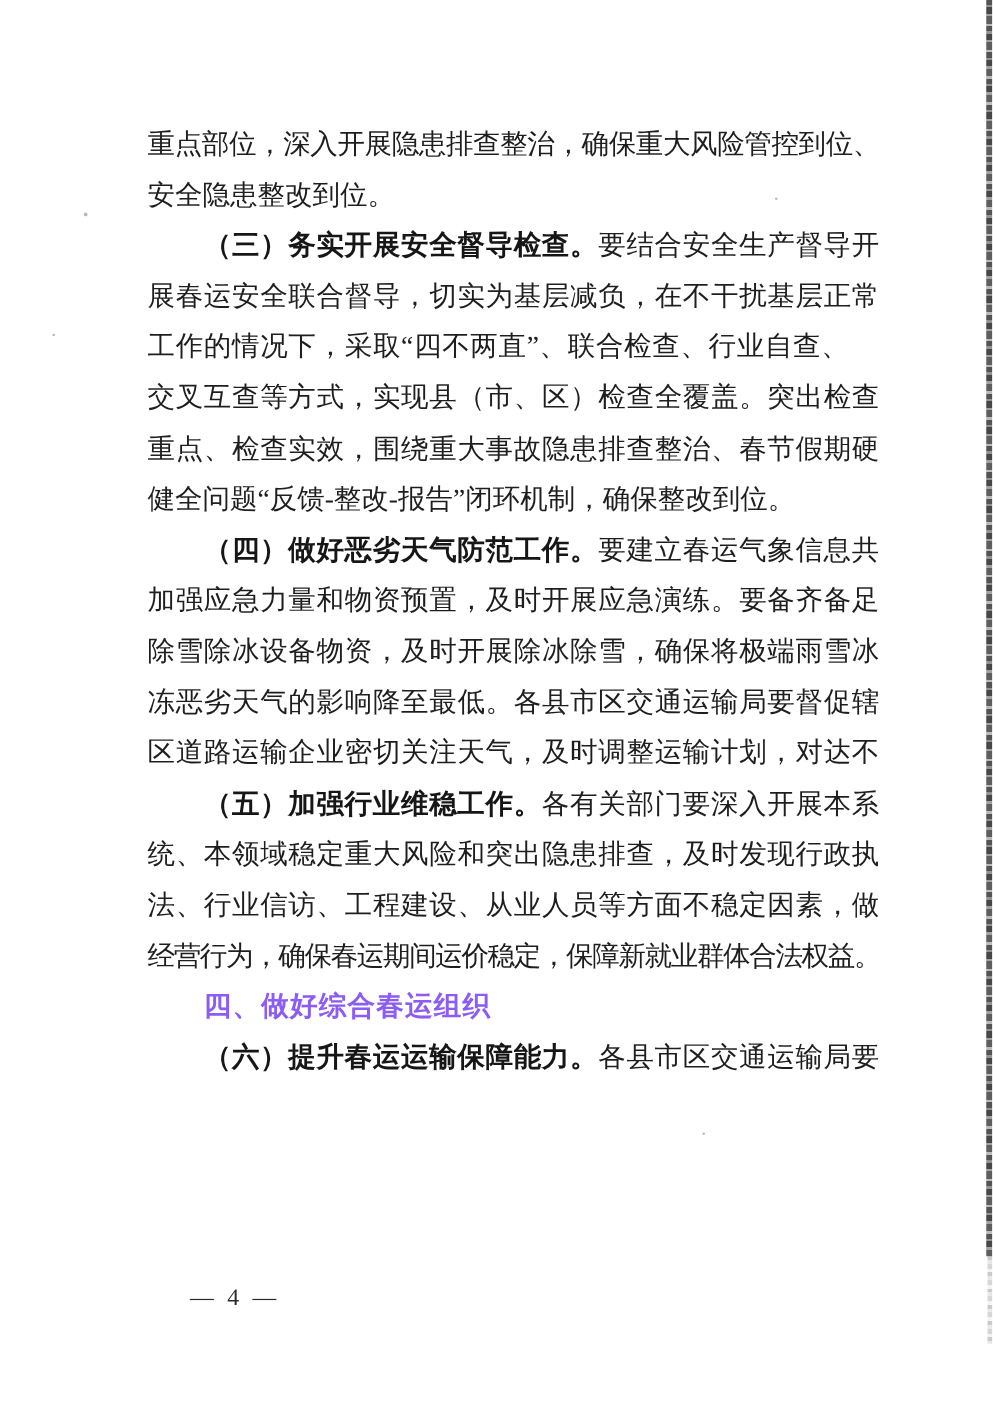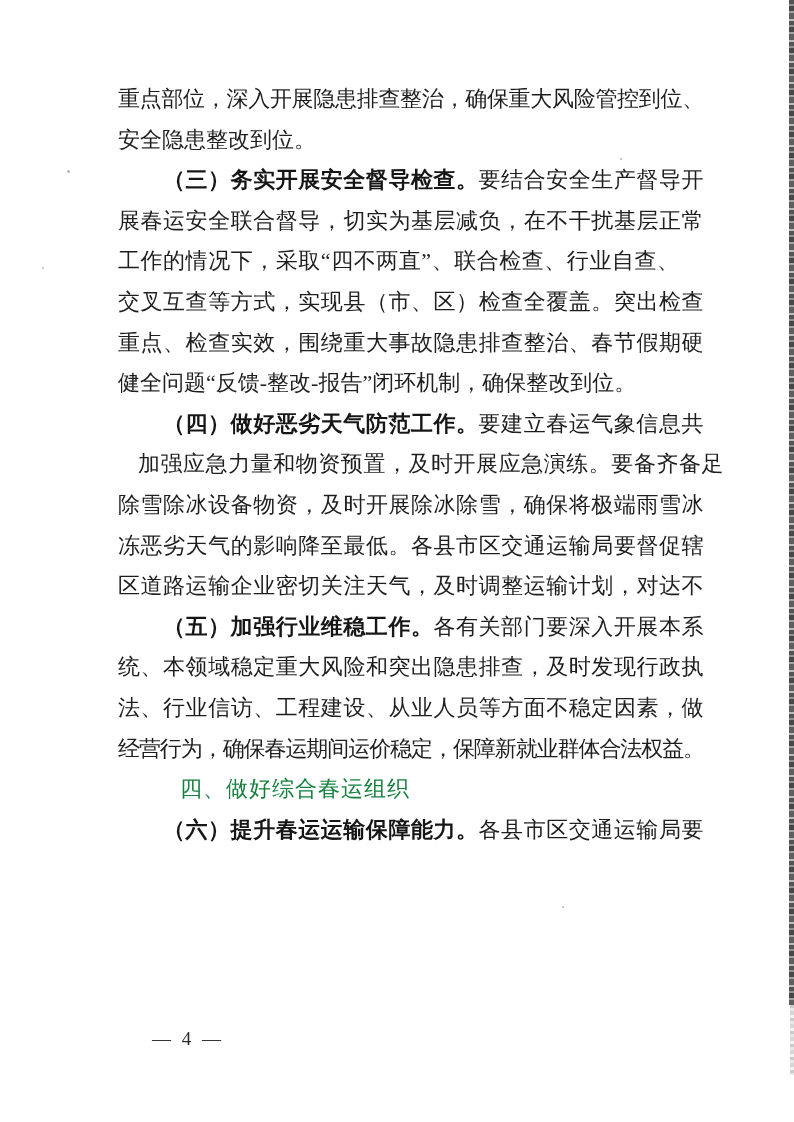--- a/index.html
+++ b/index.html
@@ -10,42 +10,41 @@
   .sheet {
     position: relative;
     width: 794px;
     height: 1122px;
     background: #ffffff;
     overflow: hidden;
     font-family: "Liberation Serif", serif;
   }
   .textblock {
     position: absolute;
-    top: 79px;
+    top: 95px;
     left: 118px;
     width: 586px;
   }
   .line {
     height: 40.6px;
     line-height: 40.6px;
     font-size: 22px;
     color: #1e1e1e;
     white-space: nowrap;
     font-family: "Liberation Serif", serif;
   }
   .line.indent { padding-left: 45px; }
   .seg-body { font-weight: 400; }
   .seg-bold { font-weight: 700; color: #161616; }
   .seg-heading {
     font-family: "Liberation Sans", sans-serif;
-    font-weight: 400;
+    font-weight: 700;
     font-size: 22px;
-    color: #15803d;
+    color: #8b5cf6;
     letter-spacing: 1px;
-    margin-left: 17px;
   }
   .pagenum {
     position: absolute;
     top: 1028px;
     left: 152px;
     font-size: 19px;
     color: #2a2a2a;
     letter-spacing: 3px;
     font-family: "Liberation Serif", serif;
   }
@@ -103,21 +102,21 @@
   <div class="textblock" id="textblock">
       <div class="line" style="letter-spacing: -0.3px;"><span class="seg-body">重点部位，深入开展隐患排查整治，确保重大风险管控到位、</span></div>
       <div class="line"><span class="seg-body">安全隐患整改到位。</span></div>
       <div class="line indent" style="letter-spacing: 0.54px;"><span class="seg-bold">（三）务实开展安全督导检查。</span><span class="seg-body">要结合安全生产督导开</span></div>
       <div class="line" style="letter-spacing: 0.54px;"><span class="seg-body">展春运安全联合督导，切实为基层减负，在不干扰基层正常</span></div>
       <div class="line" style="letter-spacing: 0.54px;"><span class="seg-body">工作的情况下，采取“四不两直”、联合检查、行业自查、</span></div>
       <div class="line" style="letter-spacing: 0.54px;"><span class="seg-body">交叉互查等方式，实现县（市、区）检查全覆盖。突出检查</span></div>
       <div class="line" style="letter-spacing: 0.54px;"><span class="seg-body">重点、检查实效，围绕重大事故隐患排查整治、春节假期硬</span></div>
       <div class="line"><span class="seg-body">健全问题“反馈-整改-报告”闭环机制，确保整改到位。</span></div>
       <div class="line indent" style="letter-spacing: 0.54px;"><span class="seg-bold">（四）做好恶劣天气防范工作。</span><span class="seg-body">要建立春运气象信息共</span></div>
-      <div class="line" style="letter-spacing: 0.54px; margin-left: 20px;"><span class="seg-body">加强应急力量和物资预置，及时开展应急演练。要备齐备足</span></div>
+      <div class="line" style="letter-spacing: 0.54px;"><span class="seg-body">加强应急力量和物资预置，及时开展应急演练。要备齐备足</span></div>
       <div class="line" style="letter-spacing: 0.54px;"><span class="seg-body">除雪除冰设备物资，及时开展除冰除雪，确保将极端雨雪冰</span></div>
       <div class="line" style="letter-spacing: 0.54px;"><span class="seg-body">冻恶劣天气的影响降至最低。各县市区交通运输局要督促辖</span></div>
       <div class="line" style="letter-spacing: 0.54px;"><span class="seg-body">区道路运输企业密切关注天气，及时调整运输计划，对达不</span></div>
       <div class="line indent" style="letter-spacing: 0.54px;"><span class="seg-bold">（五）加强行业维稳工作。</span><span class="seg-body">各有关部门要深入开展本系</span></div>
       <div class="line" style="letter-spacing: 0.54px;"><span class="seg-body">统、本领域稳定重大风险和突出隐患排查，及时发现行政执</span></div>
       <div class="line" style="letter-spacing: 0.54px;"><span class="seg-body">法、行业信访、工程建设、从业人员等方面不稳定因素，做</span></div>
       <div class="line" style="letter-spacing: -1.07px;"><span class="seg-body">经营行为，确保春运期间运价稳定，保障新就业群体合法权益。</span></div>
       <div class="line indent"><span class="seg-heading">四、做好综合春运组织</span></div>
       <div class="line indent" style="letter-spacing: 0.54px;"><span class="seg-bold">（六）提升春运运输保障能力。</span><span class="seg-body">各县市区交通运输局要</span></div>
     </div>

